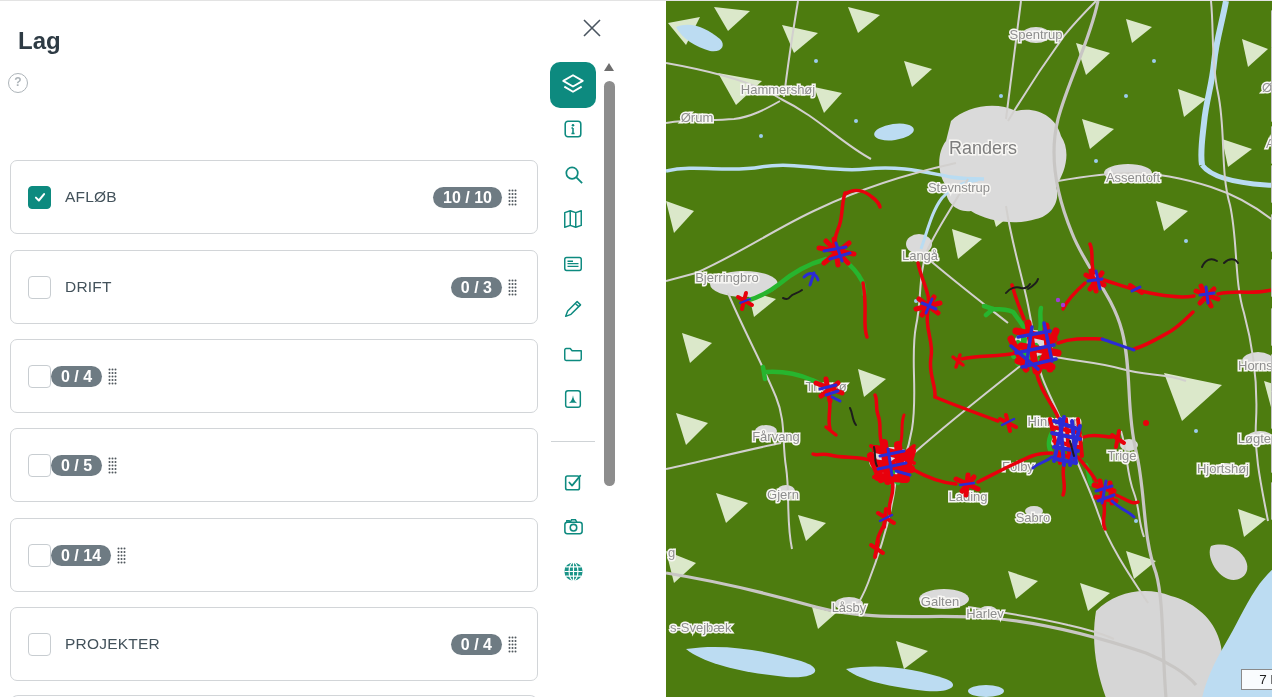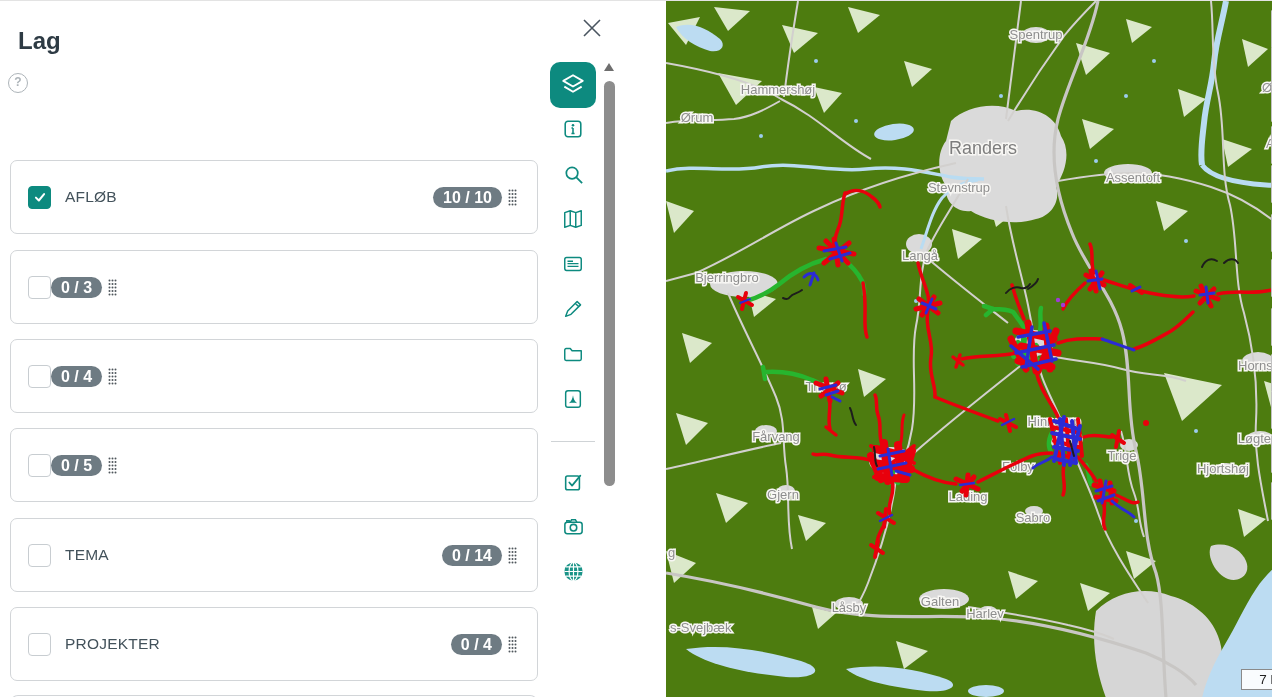--- a/index.html
+++ b/index.html
@@ -93,20 +93,21 @@
             <circle cx="7.5" cy="12" r="1"></circle>
             <circle cx="1.5" cy="15.5" r="1"></circle>
             <circle cx="4.5" cy="15.5" r="1"></circle>
             <circle cx="7.5" cy="15.5" r="1"></circle>
           </g>
       </svg>
     </div>
 
     <div class="layer-card" style="top:249px">
       <div class="cb"></div>
+      <div class="layer-label">DRIFT</div>
       <div class="badge">0 / 3</div>
       <svg class="drag-handle" width="9" height="17" viewBox="0 0 9 17">
           <g fill="#4f565c">
             <circle cx="1.5" cy="1.5" r="1"></circle>
             <circle cx="4.5" cy="1.5" r="1"></circle>
             <circle cx="7.5" cy="1.5" r="1"></circle>
             <circle cx="1.5" cy="5" r="1"></circle>
             <circle cx="4.5" cy="5" r="1"></circle>
             <circle cx="7.5" cy="5" r="1"></circle>
             <circle cx="1.5" cy="8.5" r="1"></circle>
@@ -165,21 +166,20 @@
             <circle cx="7.5" cy="12" r="1"></circle>
             <circle cx="1.5" cy="15.5" r="1"></circle>
             <circle cx="4.5" cy="15.5" r="1"></circle>
             <circle cx="7.5" cy="15.5" r="1"></circle>
           </g>
         </svg>
     </div>
 
     <div class="layer-card" style="top:517px">
       <div class="cb"></div>
-      <div class="layer-label">TEMA</div>
       <div class="badge">0 / 14</div>
       <svg class="drag-handle" width="9" height="17" viewBox="0 0 9 17">
           <g fill="#4f565c">
             <circle cx="1.5" cy="1.5" r="1"></circle>
             <circle cx="4.5" cy="1.5" r="1"></circle>
             <circle cx="7.5" cy="1.5" r="1"></circle>
             <circle cx="1.5" cy="5" r="1"></circle>
             <circle cx="4.5" cy="5" r="1"></circle>
             <circle cx="7.5" cy="5" r="1"></circle>
             <circle cx="1.5" cy="8.5" r="1"></circle>

